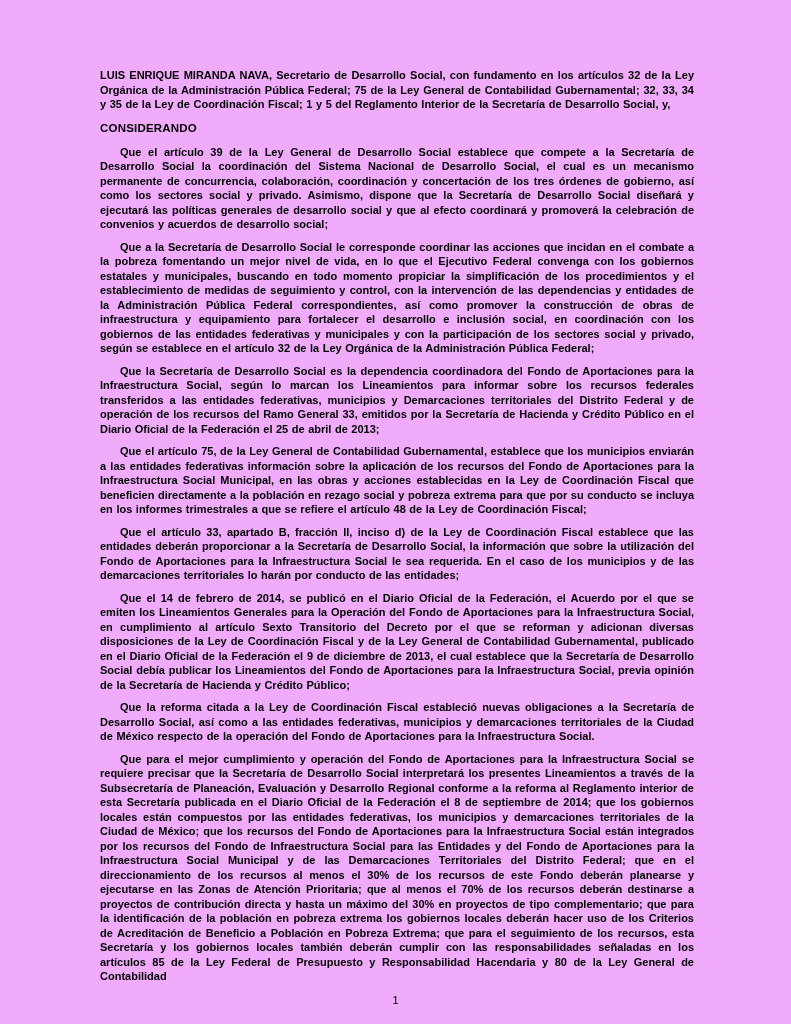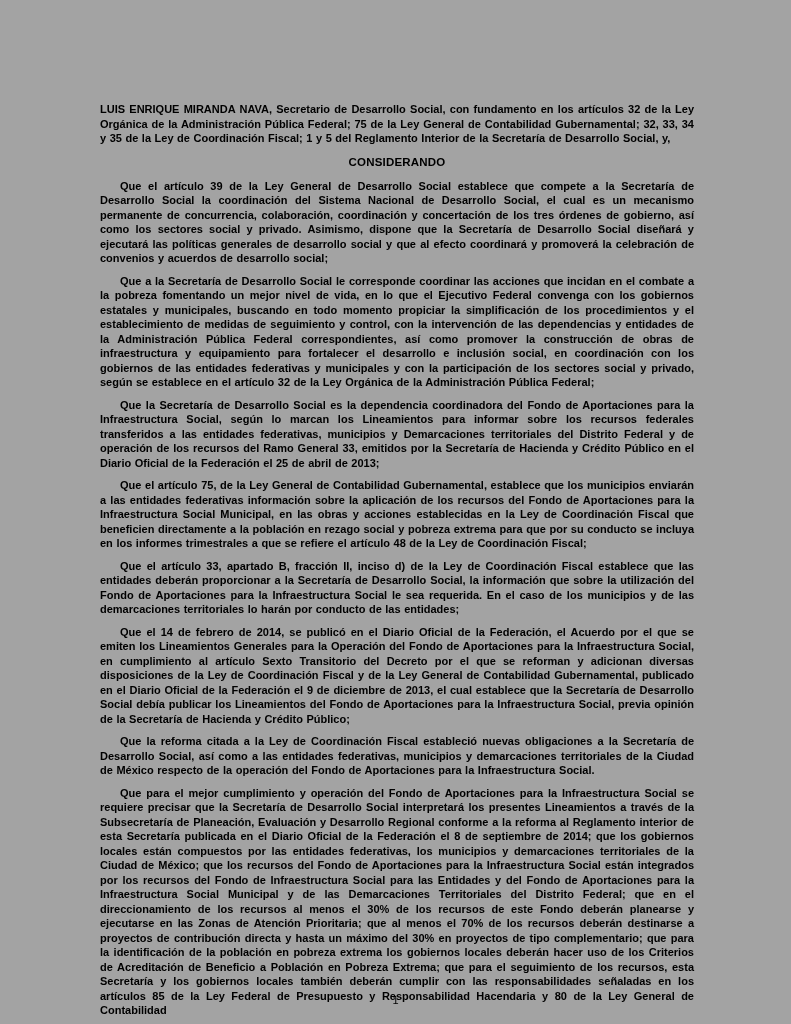--- a/index.html
+++ b/index.html
@@ -8,41 +8,40 @@
     width: 791px;
     height: 1024px;
     font-family: "Liberation Sans", sans-serif;
     color: #000000;
     position: relative;
   }
   .page {
     position: relative;
     width: 791px;
     height: 1024px;
-    background: #a3a3a3;
-    padding: 102px 97px 60px 100px;
+    background: #f0abfc;
+    padding: 68px 97px 60px 100px;
     overflow: hidden;
   }
   .para {
     font-size: 11px;
     line-height: 14.5px;
     font-weight: bold;
     text-align: justify;
     margin-bottom: 8px;
     text-indent: 20px;
     word-spacing: 0.5px;
   }
   .para.no-indent {
     text-indent: 0;
   }
   .heading {
     font-size: 11.5px;
     line-height: 14px;
     font-weight: bold;
-    text-align: center;
     margin: 9px 0 10px 0;
     letter-spacing: 0.2px;
   }
   .page-number {
     position: absolute;
     bottom: 18px;
     left: 0;
     width: 100%;
     text-align: center;
     font-size: 11px;

